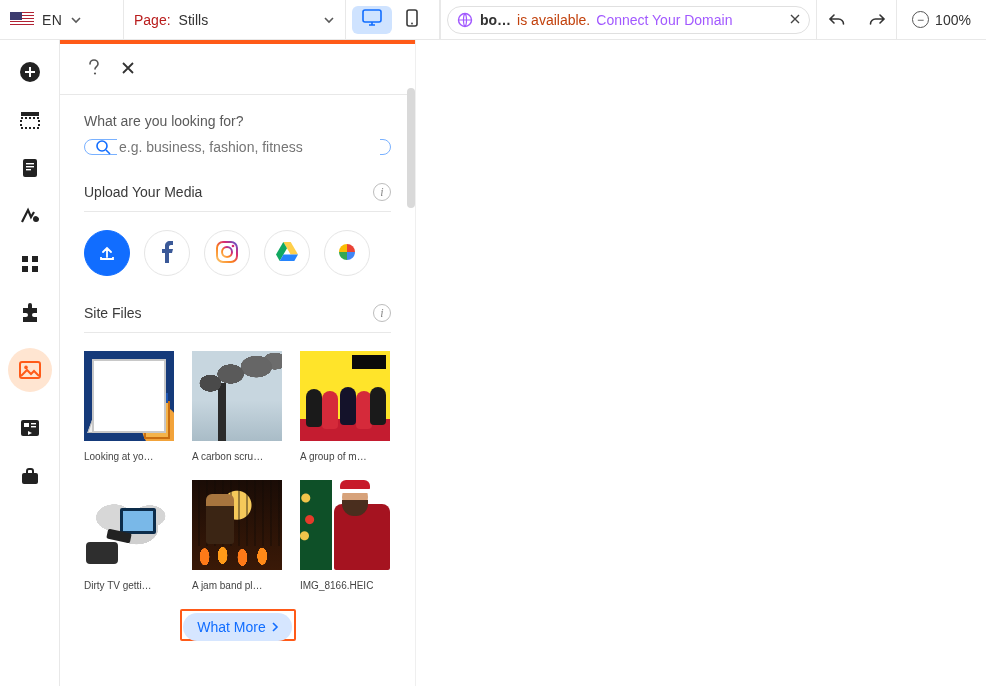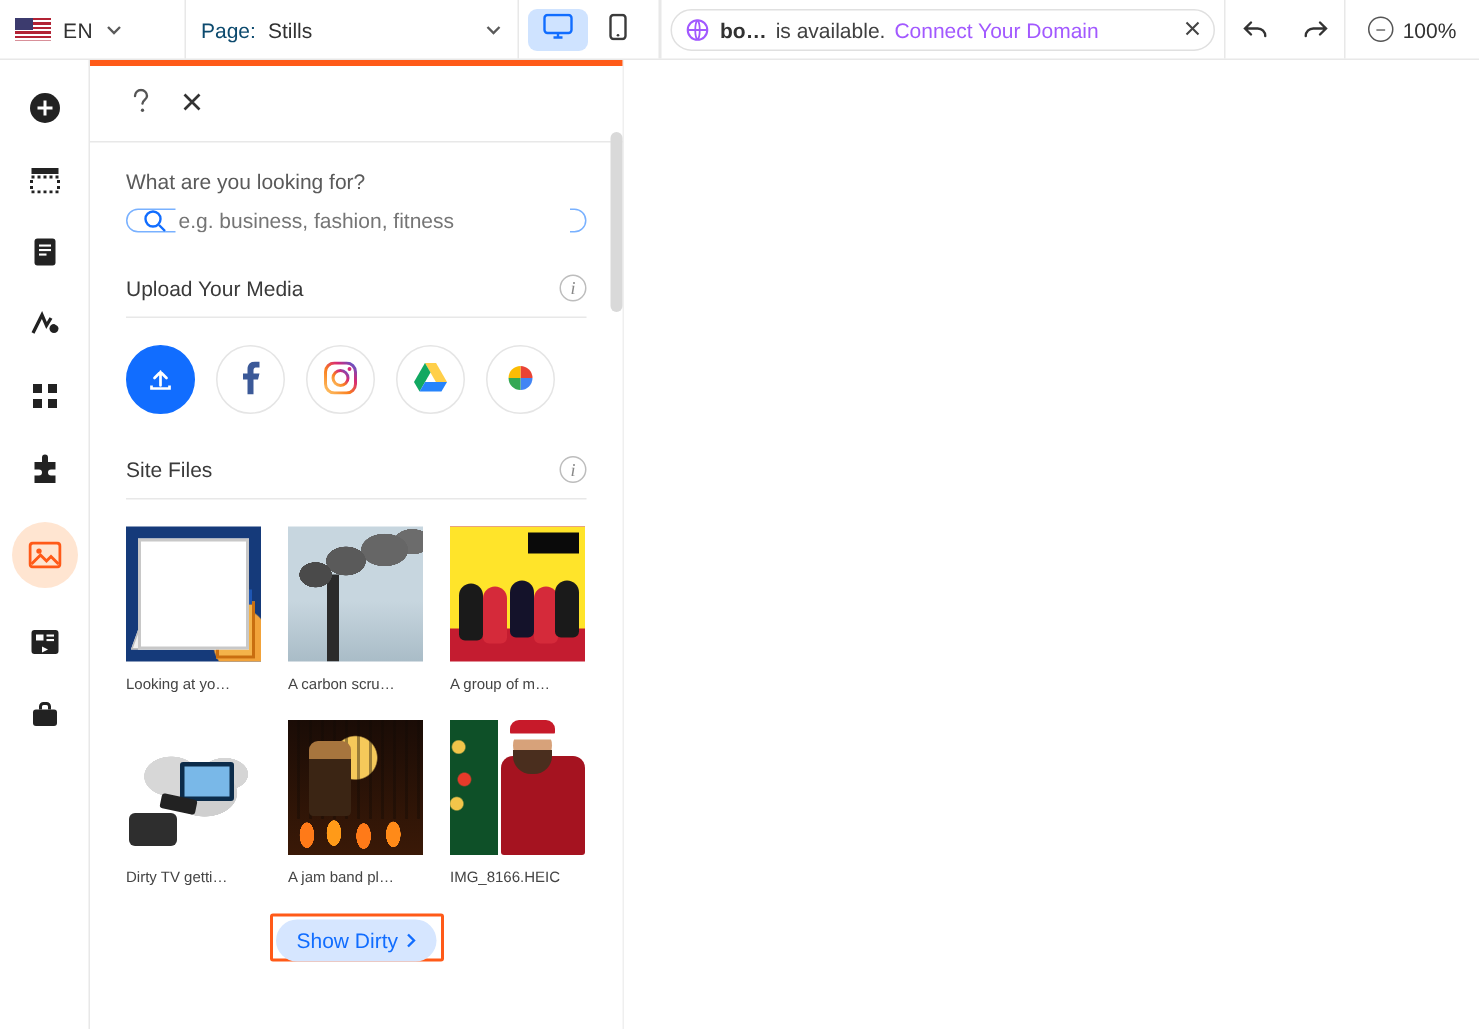--- a/index.html
+++ b/index.html
@@ -15,34 +15,34 @@
     .tb-cell.spacer { width:0; padding:0; }
     .tb-cell.domain { width:376px; padding:6px; }
     .tb-cell.undo { width:80px; justify-content:center; gap:22px; }
     .tb-cell.zoom { border-right:none; flex:1; justify-content:center; gap:6px; }
 
     .flag { display:inline-block; position:relative; width:24px; height:15px; }
     .flag .stripes { position:absolute; inset:0; background:repeating-linear-gradient(#b22234 0 1.5px,#fff 1.5px 3px); }
     .flag .canton { position:absolute; width:12px; height:8px; background:#3c3b6e; top:0; left:0; }
     .lang-label { font-size:14px; letter-spacing:.3px; }
 
-    .page-label { color:#0c4a6e; }
+    .page-label { color:#b91c1c; }
     .page-value { flex:1; }
     .chev { color:#5a5a5a; }
     .chev svg, .help-ic svg, .close-ic svg, .mag svg, .up-svg svg, .undo-ic svg, .redo-ic svg { display:block; }
 
     .device-btn { width:40px; height:28px; display:flex; align-items:center; justify-content:center; border-radius:6px; cursor:pointer; }
     .device-btn.active { background:#cfe3ff; }
     .device-ic { color:#116dff; }
     .device-ic.muted { color:#3b3b3b; }
 
     .domain-pill { display:flex; align-items:center; height:28px; border:1px solid #e0e0e0; border-radius:999px; padding:0 8px; gap:6px; width:100%; }
     .globe { width:18px;height:18px;display:flex;align-items:center;justify-content:center;}
     .dom-bold { font-weight:650; max-width:48px; overflow:hidden; text-overflow:ellipsis; white-space:nowrap; }
-    .dom-text { color:#404040;}
+    .dom-text { color:#c2410c;}
     .dom-link { color:var(--purple);text-align:right;}
     .dom-close { margin-left:auto; color:#444; cursor:pointer; }
 
     .undo-ic, .redo-ic { color:#333; cursor:pointer; }
     .zoom .minus-circle { width:17px;height:17px;border:1.5px solid #555;border-radius:50%;display:flex;align-items:center;justify-content:center;font-size:12px;color:#555;}
 
     
     .main { position:relative; display:flex; height:646px; }
 
     .leftbar { width:60px; border-right:1px solid var(--border); display:flex; flex-direction:column; align-items:center; gap:24px; padding-top:20px; }
@@ -434,21 +434,21 @@
                 <div class="beard"></div>
                 <div class="hat"></div>
               </div>
             <div class="caption">IMG_8166.HEIC</div>
           </div>
         </div>
 
         <div class="show-more-wrap">
           <div class="show-more-highlight"></div>
           <button class="show-more">
-            <span>Show Dirty</span>
+            <span>What More</span>
             <svg width="10" height="10" viewBox="0 0 10 10">
                 <path d="M3 1l4 4-4 4" fill="none" stroke="currentColor" stroke-width="1.6"></path>
               </svg>
           </button>
         </div>
       </div>
     </div>
     <div class="panel-scrollbar"></div>
   </div>
 

